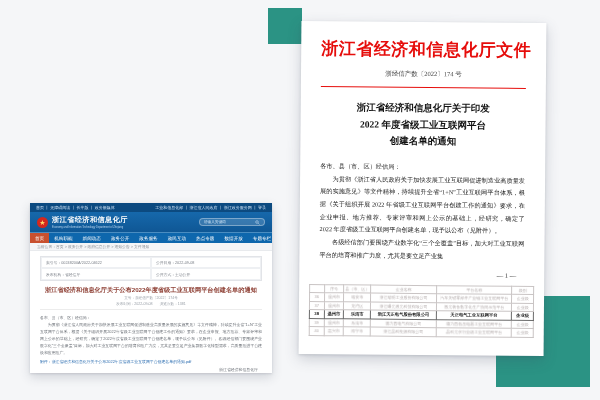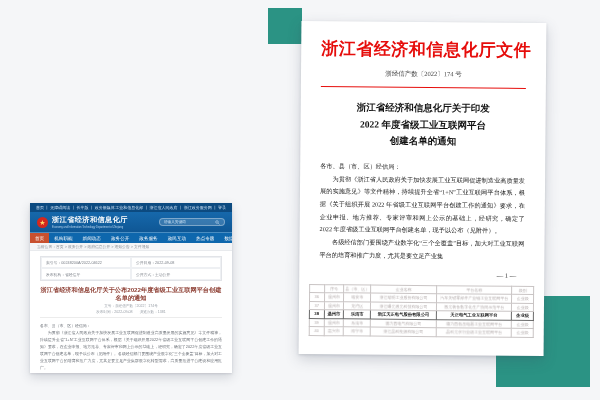--- a/index.html
+++ b/index.html
@@ -39,21 +39,21 @@
   .doc-table { margin:7px -10px 0 -10px; border-collapse:collapse; width:calc(100% + 20px); }
   .doc-table td { border:0.5px solid #c9c4c4; font-size:4px; color:#b3abab;
     text-align:center; height:8.5px; padding:0 1px; filter:blur(.45px);
     overflow:hidden; white-space:nowrap; font-family:"Liberation Sans",sans-serif; }
   .doc-table tr.hl td { color:#1a1a1a; font-weight:bold; filter:none;
     border:0.8px solid #6b6b6b; font-size:4.3px; }
   .c-no{width:7%}.c-city{width:9%}.c-dist{width:10%}.c-comp{width:30%}.c-plat{width:34%}.c-type{width:10%}
 
   
   .site {
-    position:absolute; left:30px; top:203px; width:202px; height:170px;
+    position:absolute; left:30px; top:203px; width:242px; height:170px;
     background:#fff; z-index:3;
     box-shadow:0 4px 10px rgba(60,70,90,.20), 0 1px 2px rgba(60,70,90,.15);
     overflow:hidden; font-family:"Liberation Sans","DejaVu Sans",sans-serif;
   }
   .utilbar { height:9px; background:#0c4a80; color:#cfe3f5; font-size:4px;
     display:flex; align-items:center; justify-content:space-between; padding:0 6px; }
   .sitehead { height:20px; background:linear-gradient(180deg,#1668ab,#0f5795);
     display:flex; align-items:center; padding:0 7px; }
   .emblem { width:11px; height:11px; border-radius:50%; background:#d3281e;
     color:#ffd76a; font-size:7px; line-height:11px; text-align:center; flex:0 0 auto; }

